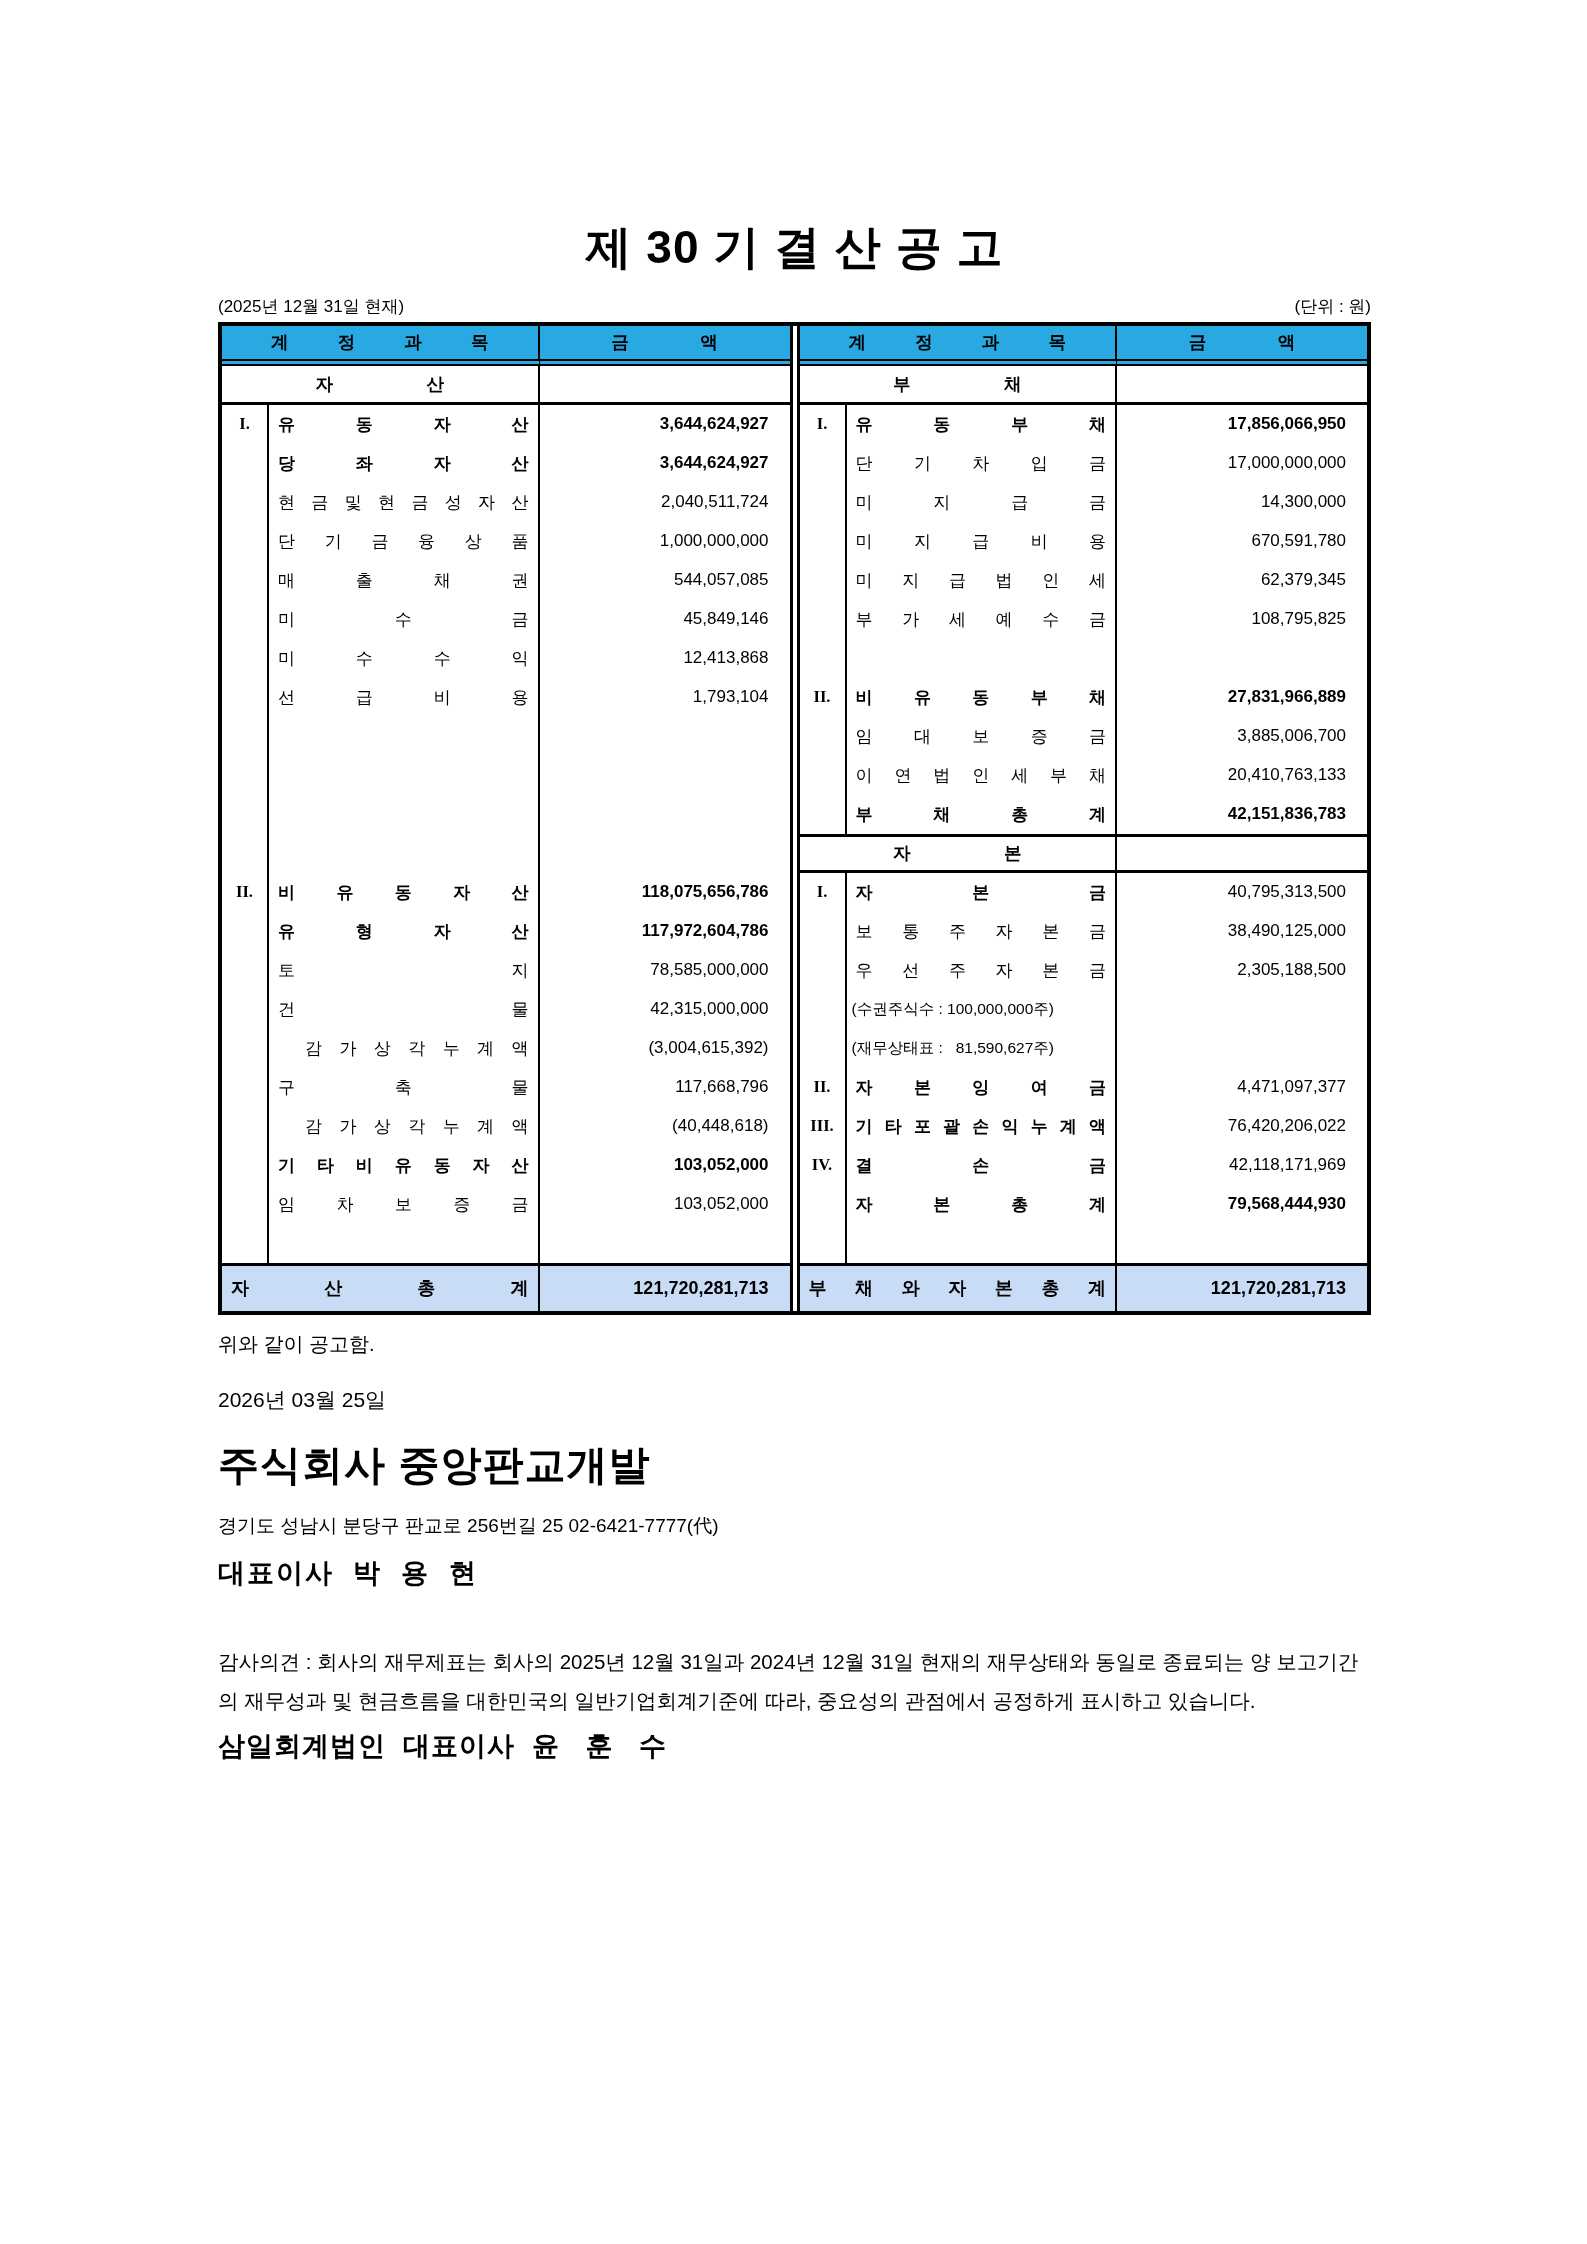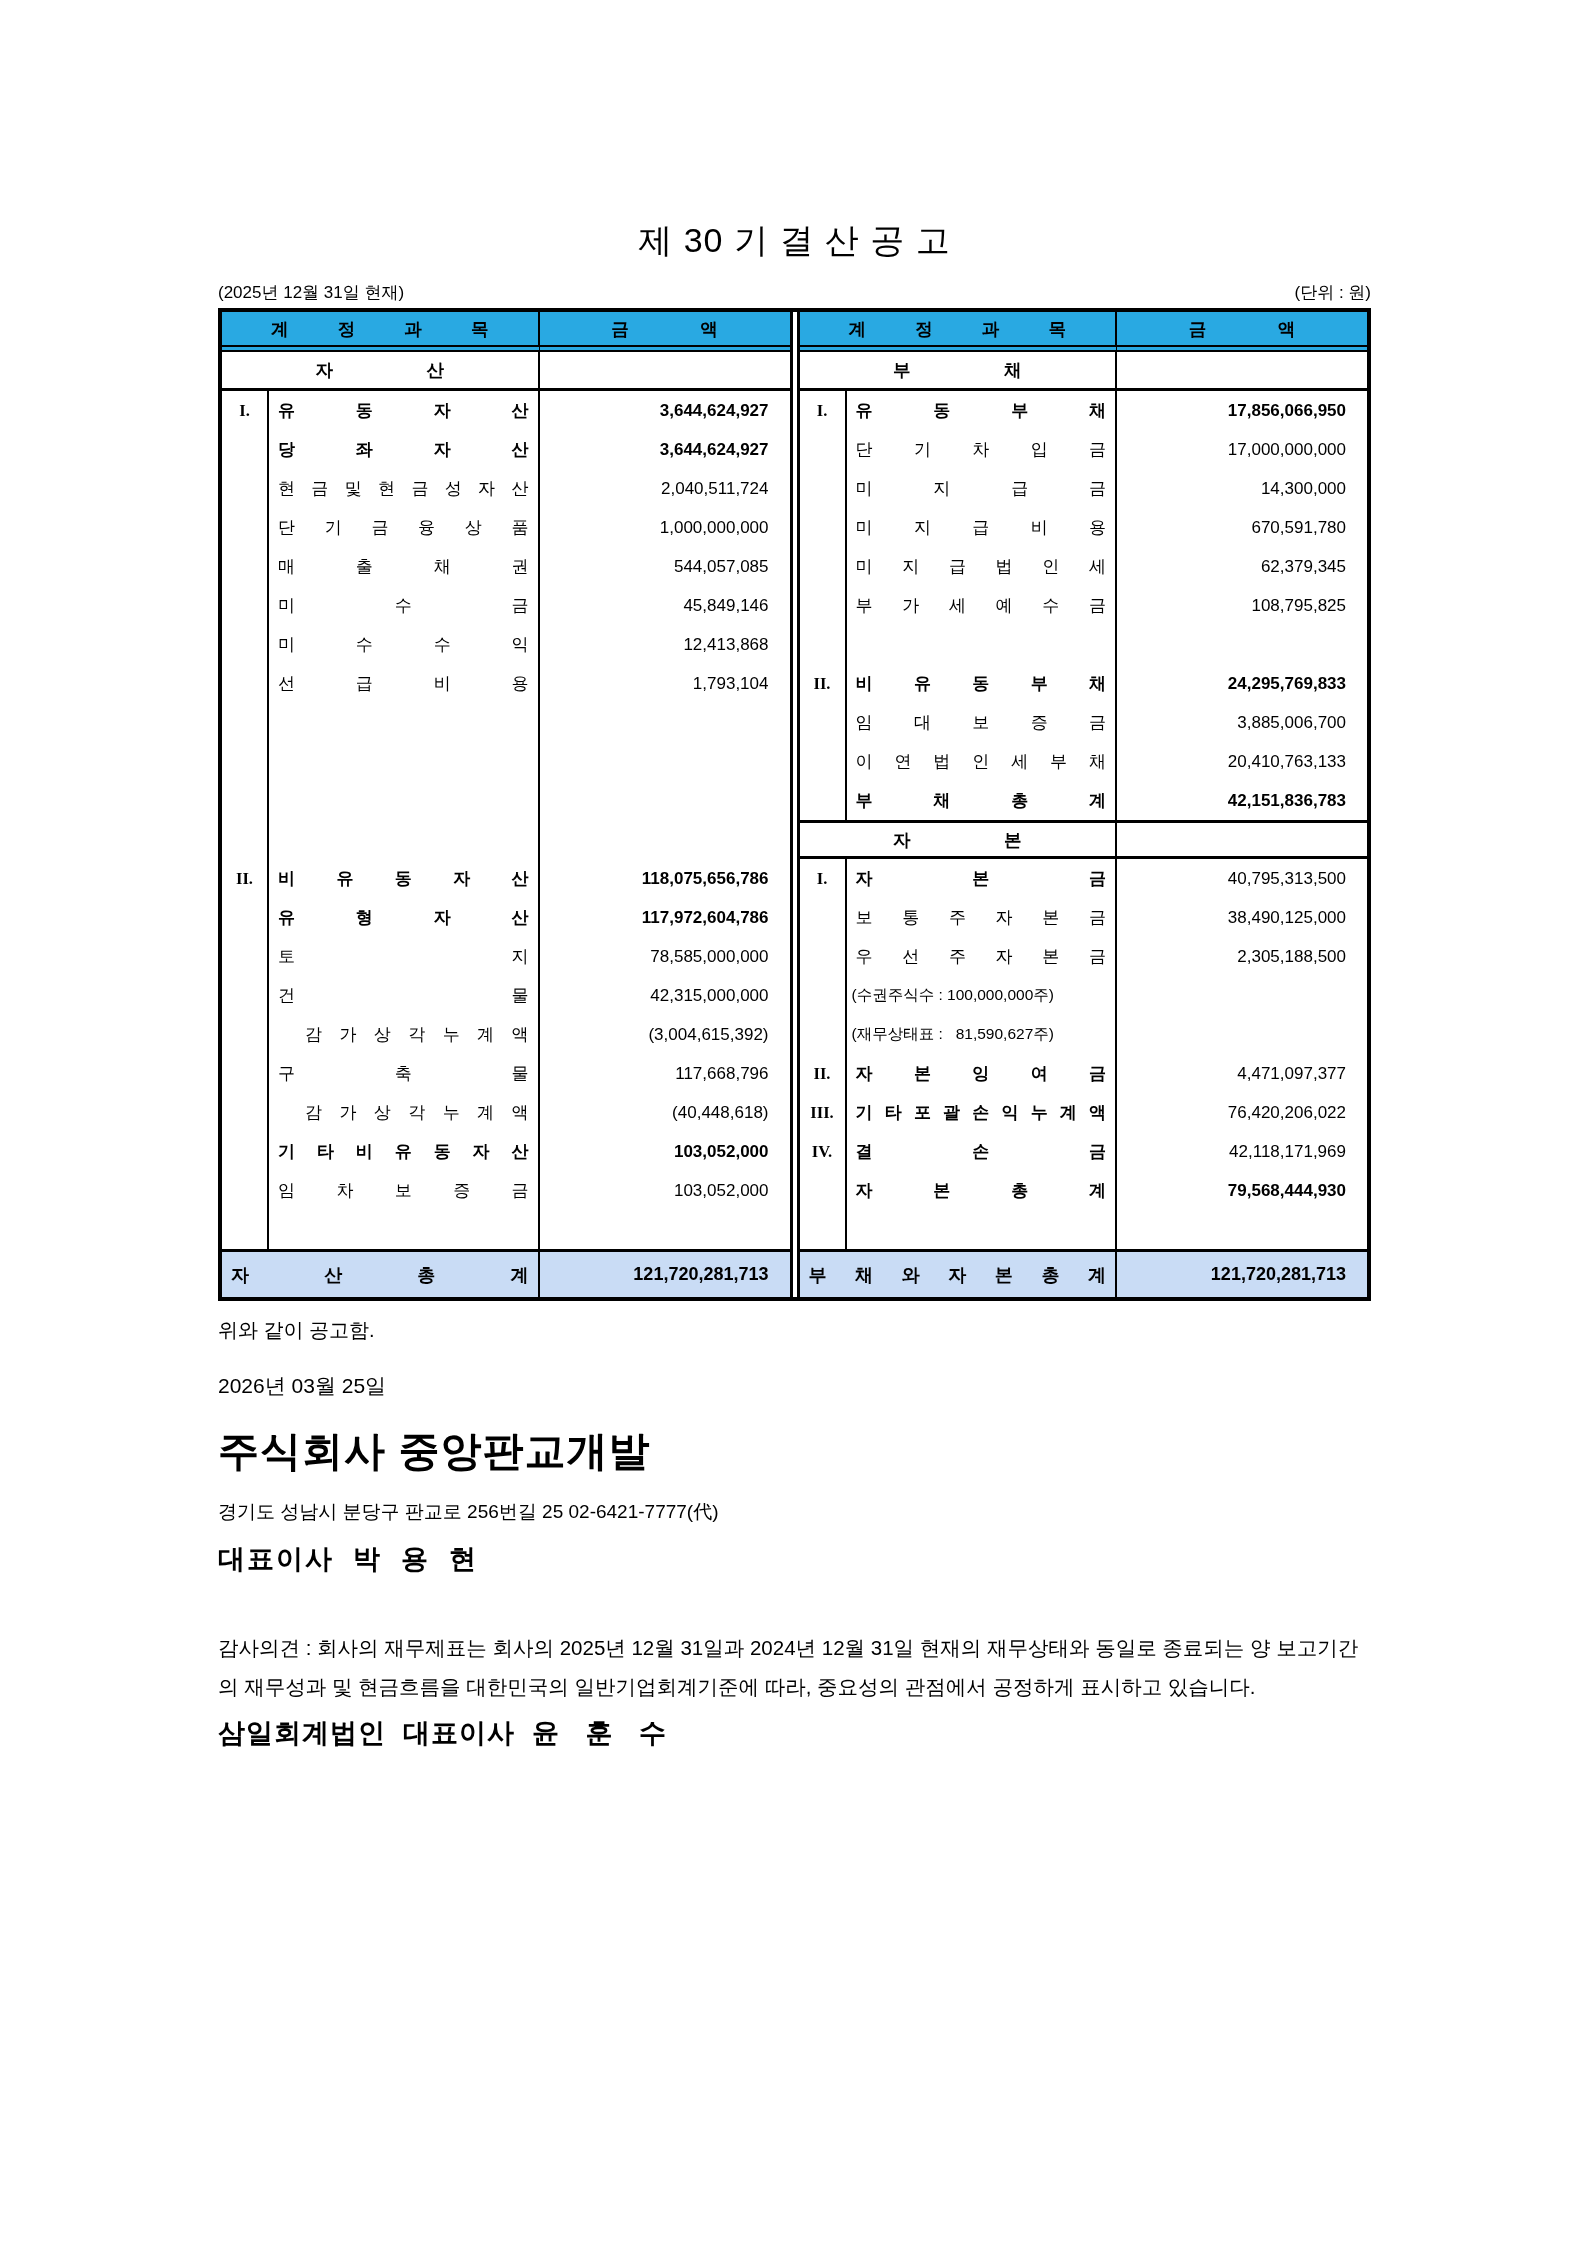--- a/index.html
+++ b/index.html
@@ -1,20 +1,20 @@
 <!DOCTYPE html>
 <html style="--hdrbg: #29A9E2; --totbg: #C9DCF5;"><head>
 <meta charset="utf-8">
 <style>
   html,body{margin:0;padding:0;background:#ffffff;}
   body{width:1587px;height:2244px;overflow:hidden;
        font-family:"Liberation Sans","DejaVu Sans",sans-serif;color:#000;}
   .page{box-sizing:border-box;width:1587px;height:2244px;padding:222px 216px 0 218px;}
 
-  .doc-title{text-align:center;font-size:34px;font-weight:normal;line-height:1.1;letter-spacing:1px;}
+  .doc-title{text-align:center;font-size:46px;font-weight:bold;line-height:1.1;letter-spacing:1px;}
   .doc-subtitle{text-align:center;font-size:31px;font-weight:bold;margin-top:26px;}
   .caption-row{display:flex;justify-content:space-between;align-items:flex-end;
                font-size:17px;margin-top:22px;margin-bottom:4px;}
 
   
   .fin-table{display:flex;border:4px solid #000;}
   .half{flex:1 1 0;display:grid;grid-template-columns:47px 1fr 250px;
         grid-template-rows:40px repeat(23,39px) 48px;}
   .center-rule{width:4px;border-left:3px solid #000;border-right:3px solid #000;background:#fff;}
 
@@ -325,21 +325,21 @@
         <div class="cell labelcol rb" style="grid-area: 9 / 2;"></div>
         <div class="cell amtcol" style="grid-area: 9 / 3;"></div>
         <div class="cell numcol" style="grid-area: 10 / 1;">II.</div>
         <div class="cell labelcol spread rb b" style="grid-area: 10 / 2;">
           <span>비</span>
           <span>유</span>
           <span>동</span>
           <span>부</span>
           <span>채</span>
         </div>
-        <div class="cell amtcol b" style="grid-area: 10 / 3;">24,295,769,833</div>
+        <div class="cell amtcol b" style="grid-area: 10 / 3;">27,831,966,889</div>
         <div class="cell numcol" style="grid-area: 11 / 1;"></div>
         <div class="cell labelcol spread rb" style="grid-area: 11 / 2;">
           <span>임</span>
           <span>대</span>
           <span>보</span>
           <span>증</span>
           <span>금</span>
         </div>
         <div class="cell amtcol" style="grid-area: 11 / 3;">3,885,006,700</div>
         <div class="cell numcol" style="grid-area: 12 / 1;"></div>

